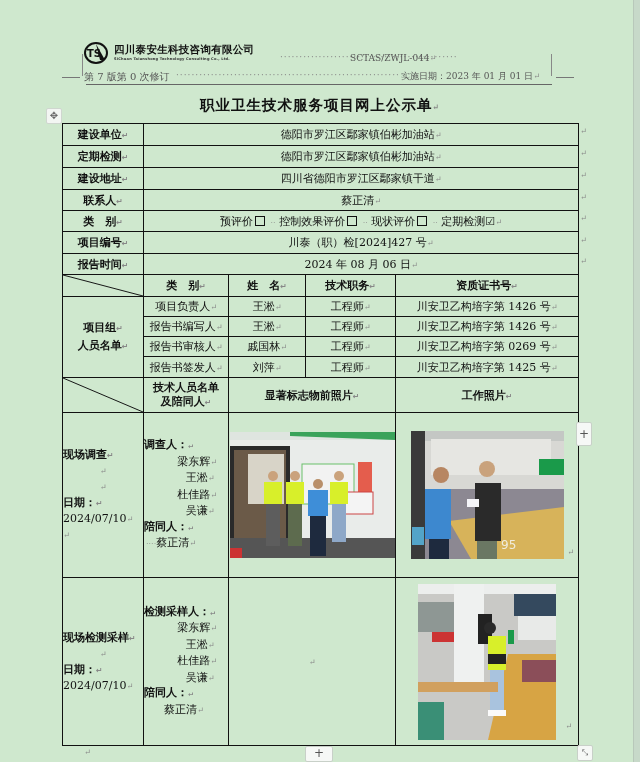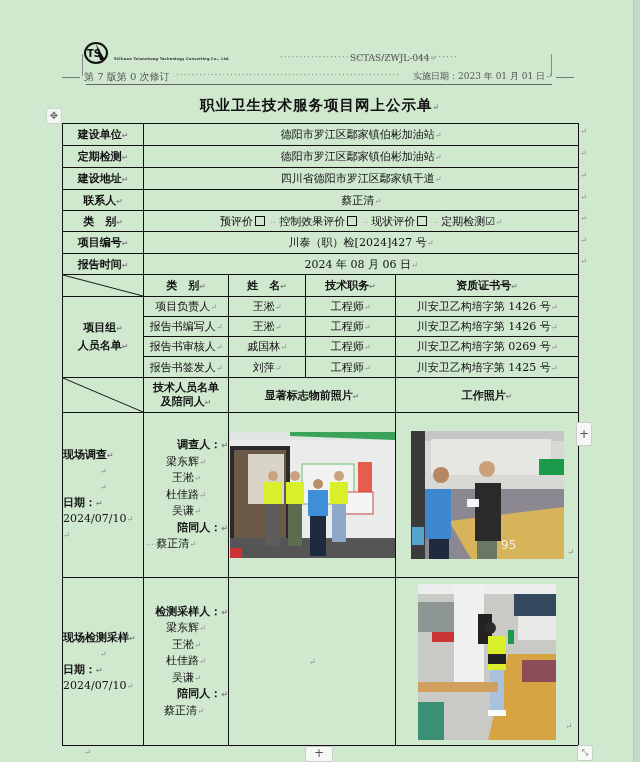--- a/index.html
+++ b/index.html
@@ -11,21 +11,21 @@
   }
   .rstrip { position:absolute; right:0; top:0; width:6px; height:762px; background:#C7D9C9; border-left:1px solid #B8C8BA; }
   .header-block { position:absolute; left:64px; top:38px; width:486px; height:40px; }
   .logo { position:absolute; left:20px; top:4px; width:24px; height:22px; }
   .company-cn { position:absolute; left:50px; top:5px; font-family:"DejaVu Sans","Liberation Sans",sans-serif; font-weight:bold; font-size:10.5px; letter-spacing:0.3px; }
   .company-en { position:absolute; left:50px; top:19px; font-family:"DejaVu Sans","Liberation Sans",sans-serif; font-size:3.6px; font-weight:bold; color:#333; letter-spacing:0.2px; }
   .doc-code { position:absolute; left:286px; top:15px; font-size:9px; color:#555; }
   .dots1 { position:absolute; left:216px; top:14px; width:178px; font-size:9px; color:#888; overflow:hidden; white-space:nowrap; letter-spacing:1px;}
   .rev-line { position:absolute; left:64px; top:70px; width:500px; height:14px; }
   .rev-left { position:absolute; left:20px; top:0; font-size:10px; color:#555; }
-  .rev-right { position:absolute; left:337px; top:0; font-size:9px; color:#555;margin-left:12px; }
+  .rev-right { position:absolute; left:337px; top:0; font-size:9px; color:#555; }
   .dots2 { position:absolute; left:112px; top:0; width:222px; font-size:9px; color:#888; overflow:hidden; white-space:nowrap; letter-spacing:1px;}
   .hline-l { position:absolute; left:62px; top:77px; width:18px; border-top:1px solid #777; }
   .hline-r { position:absolute; left:556px; top:77px; width:18px; border-top:1px solid #777; }
   .vbar-l { position:absolute; left:82px; top:54px; height:22px; border-left:1px solid #888; }
   .vbar-r { position:absolute; left:551px; top:54px; height:22px; border-left:1px solid #888; }
   .rule { position:absolute; left:86px; top:84px; width:466px; border-top:1px solid #666; }
 
   .title { position:absolute; left:0; top:96px; width:640px; text-align:center; font-weight:bold; font-size:14.5px; letter-spacing:1px; }
   .move-handle { position:absolute; left:46px; top:108px; width:14px; height:14px; background:#f3f6f3; border:1px solid #cfd6cf; border-radius:2px; font-size:10px; line-height:14px; text-align:center; color:#666; font-family:"DejaVu Sans",sans-serif;}
 
@@ -34,40 +34,41 @@
     width:516px; table-layout:fixed; font-size:11px;
   }
   table.main td { border:1px solid #111; padding:0; text-align:center; vertical-align:middle; overflow:hidden; white-space:nowrap; }
   .lbl { font-weight:bold; font-family:"DejaVu Sans","Liberation Sans",sans-serif; font-size:11px; }
   .pm { color:#888; font-size:8px; }
   .diag { position:relative; }
   .diag svg { position:absolute; left:0; top:0; width:100%; height:100%; }
   .boxchk { display:inline-block; width:8px; height:8px; border:1px solid #111; margin:0 2px -1px 2px; position:relative; }
   .photo { display:block; margin:auto; position:relative; overflow:hidden; }
   .names { text-align:left !important; vertical-align:middle; font-size:11px; line-height:15.5px; white-space:normal !important; }
-  .names .hd { font-weight:bold; font-family:Liberation Sans, sans-serif;text-align:right; }
-  .names .nm { padding-left:22px; }
+  .names .hd { font-weight:bold; font-family:Liberation Mono, monospace; }
+  .names .nm { padding-left:22px;text-align:center; }
   .side { text-align:left !important; white-space:normal !important; font-size:11px; line-height:15px; }
   .side .stitle { font-weight:bold; font-family:"DejaVu Sans","Liberation Sans",sans-serif; text-align:left; }
   .addbtn { position:absolute; left:576px; top:422px; width:14px; height:22px; background:#f6f8f6; border:1px solid #c8d0c8; border-radius:2px; font-size:12px; text-align:center; line-height:22px; color:#555; font-family:"DejaVu Sans",sans-serif;}
   .addrow { position:absolute; left:305px; top:746px; width:26px; height:14px; background:#f6f8f6; border:1px solid #c8d0c8; border-radius:2px; font-size:12px; text-align:center; line-height:13px; color:#555; font-family:"DejaVu Sans",sans-serif;}
   .resize { position:absolute; left:577px; top:745px; width:14px; height:14px; background:#f6f8f6; border:1px solid #c8d0c8; border-radius:2px; font-size:8px; text-align:center; line-height:14px; color:#555; font-family:"DejaVu Sans",sans-serif;}
   .rmark { position:absolute; left:580px; font-size:8px; color:#888; }
 </style>
 </head>
 <body>
 
 <div class="rstrip"></div>
 
 <div class="header-block">
   <svg class="logo" viewBox="0 0 24 22">
     <ellipse cx="12" cy="11" rx="11" ry="10" fill="none" stroke="#111" stroke-width="2"></ellipse>
     <text x="3" y="15" font-size="10" font-weight="bold" font-family="DejaVu Sans, sans-serif" fill="#111">TS</text>
     <path d="M12 2 L21 18 L16 18 Z" fill="#111"></path>
   </svg>
+  <div class="company-cn">四川泰安生科技咨询有限公司</div>
   <div class="company-en">SiChuan Taianshong Technology Consulting Co., Ltd.</div>
   <div class="dots1">······································································</div>
   <div class="doc-code"><span>SCTAS/ZWJL-044</span><span class="pm">↵</span></div>
 </div>
 <div class="vbar-l"></div>
 <div class="vbar-r"></div>
 <div class="hline-l"></div>
 <div class="hline-r"></div>
 <div class="rev-line">
   <div class="rev-left">第 7 版第 0 次修订</div>

